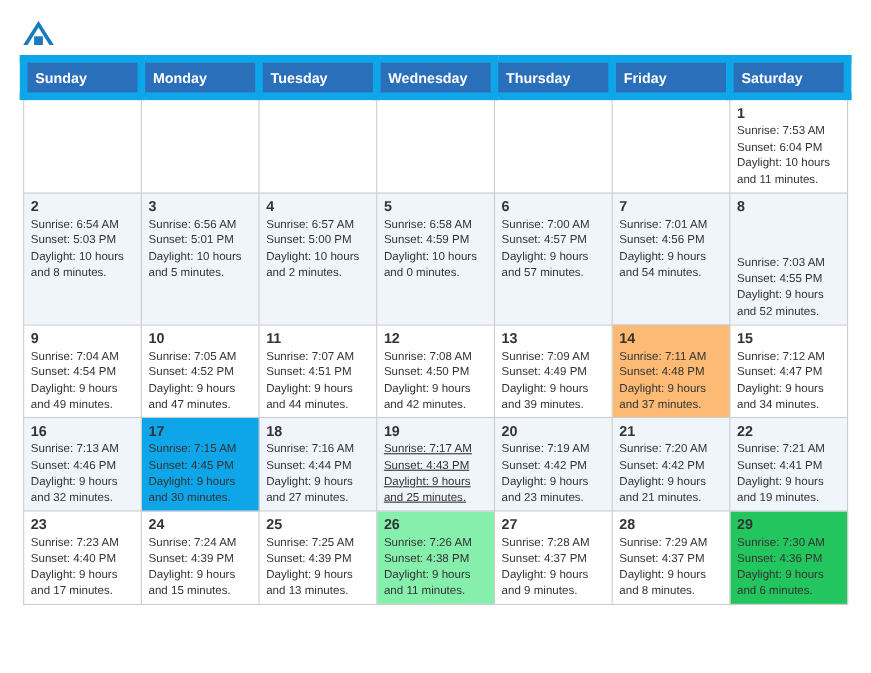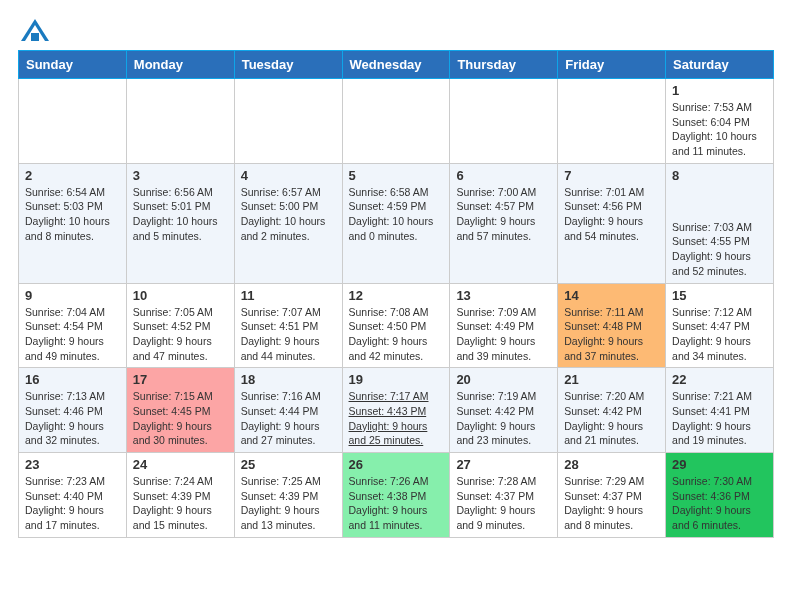--- a/index.html
+++ b/index.html
@@ -61,21 +61,21 @@
       border-collapse: collapse;
       border: 1px solid #ccc;
     }
     .calendar th {
       background: #2a6fba;
       color: #fff;
       text-align: left;
       padding: 6px 7px;
       font-size: 13px;
       font-weight: bold;
-      border: 1px solid #0ea5e9;
+      border: 7px solid #0ea5e9;
     }
     .calendar td {
       vertical-align: top;
       border: 1px solid #ccc;
       padding: 4px 6px;
       width: calc(100% / 7);
       min-height: 80px;
       font-size: 11px;
       color: #333;
       background: #fff;
@@ -239,21 +239,21 @@
 Daylight: 9 hours and 34 minutes.</div>
           </td>
         </tr>
         <tr>
           <td style="background: rgb(240, 245, 251);">
             <span class="day-number">16</span>
             <div class="day-info" style="white-space: pre-line;">Sunrise: 7:13 AM
 Sunset: 4:46 PM
 Daylight: 9 hours and 32 minutes.</div>
           </td>
-          <td style="background: #fca5a5; margin-top: 14px;">
+          <td style="background: #0ea5e9; margin-top: 14px;">
             <span class="day-number">17</span>
             <div class="day-info" style="white-space: pre-line;">Sunrise: 7:15 AM
 Sunset: 4:45 PM
 Daylight: 9 hours and 30 minutes.</div>
           </td>
           <td style="background: rgb(240, 245, 251);">
             <span class="day-number">18</span>
             <div class="day-info" style="white-space: pre-line;">Sunrise: 7:16 AM
 Sunset: 4:44 PM
 Daylight: 9 hours and 27 minutes.</div>

